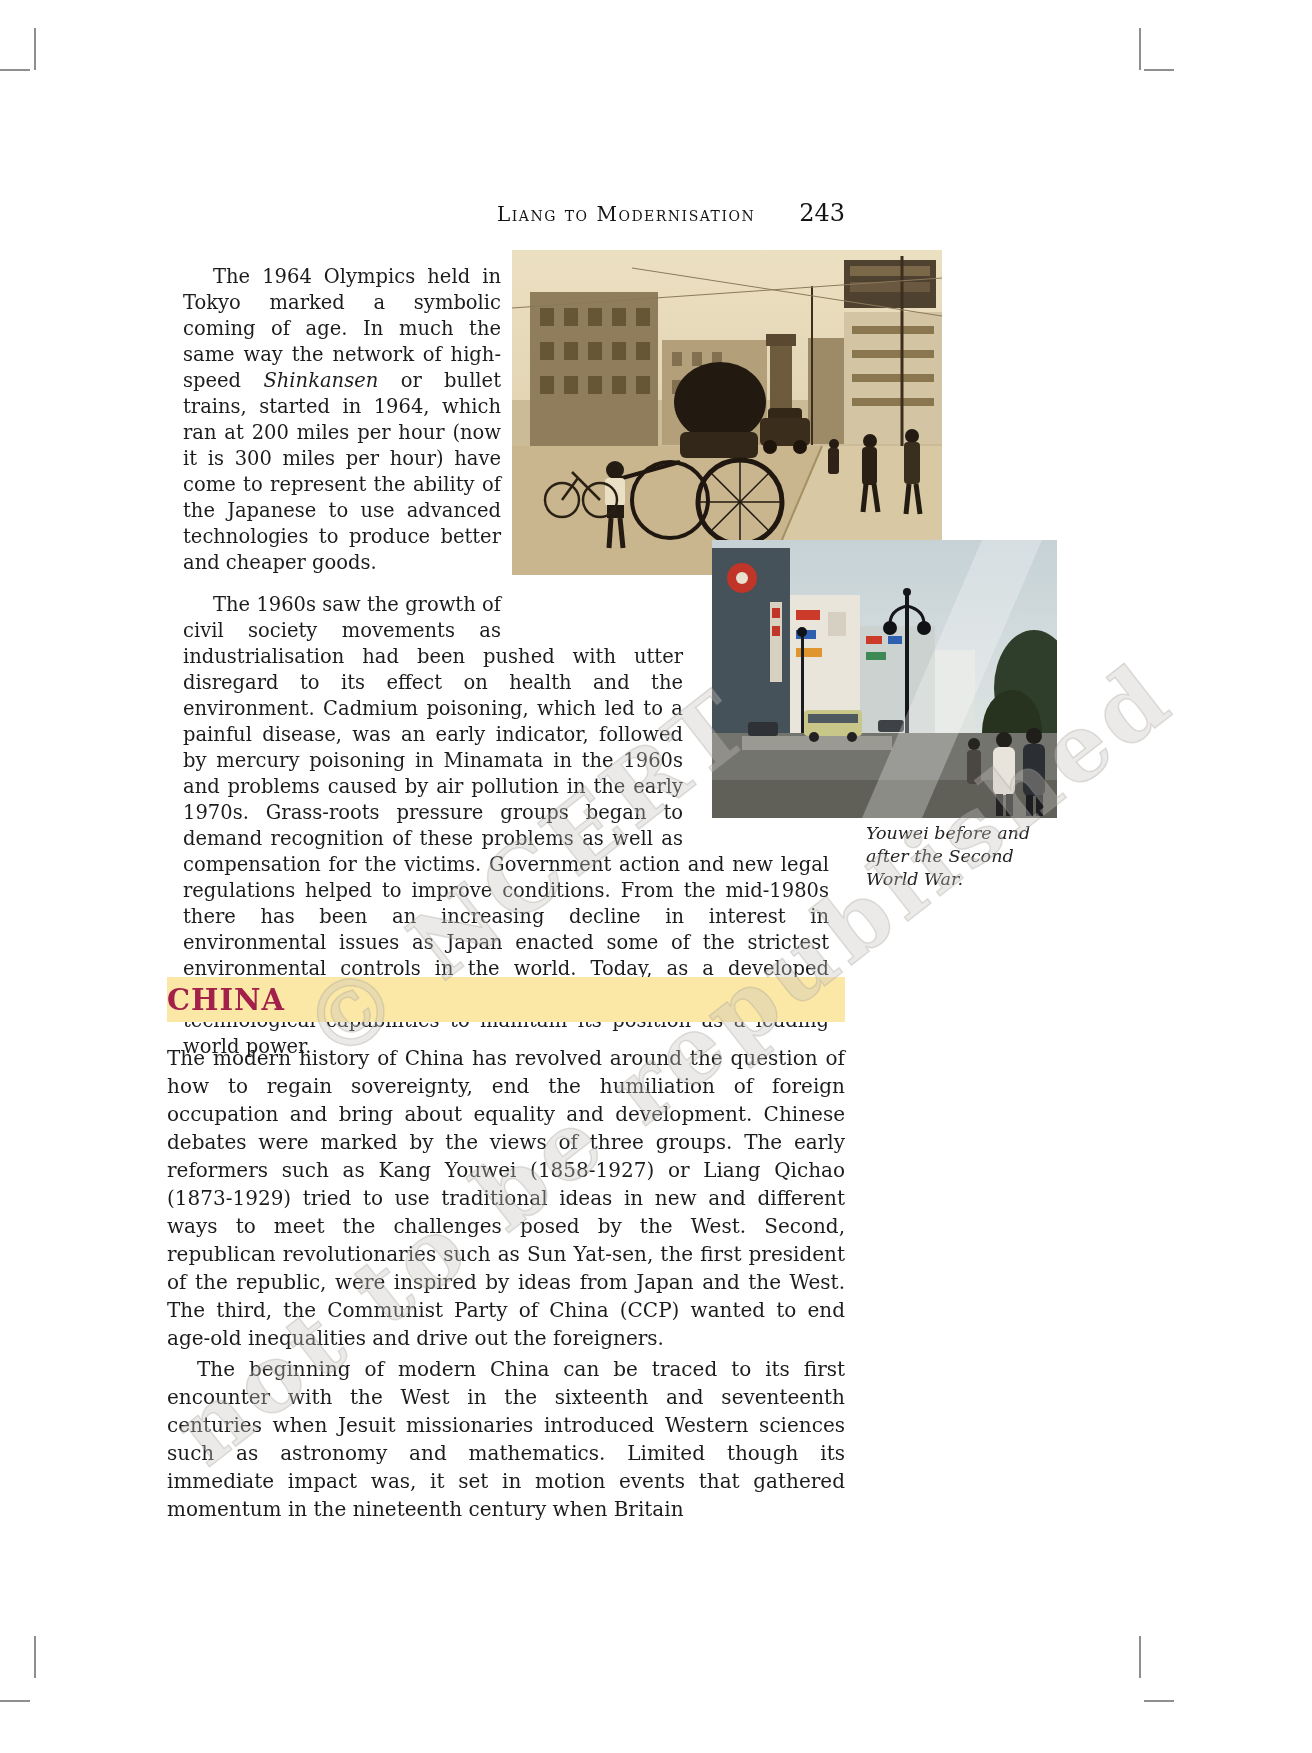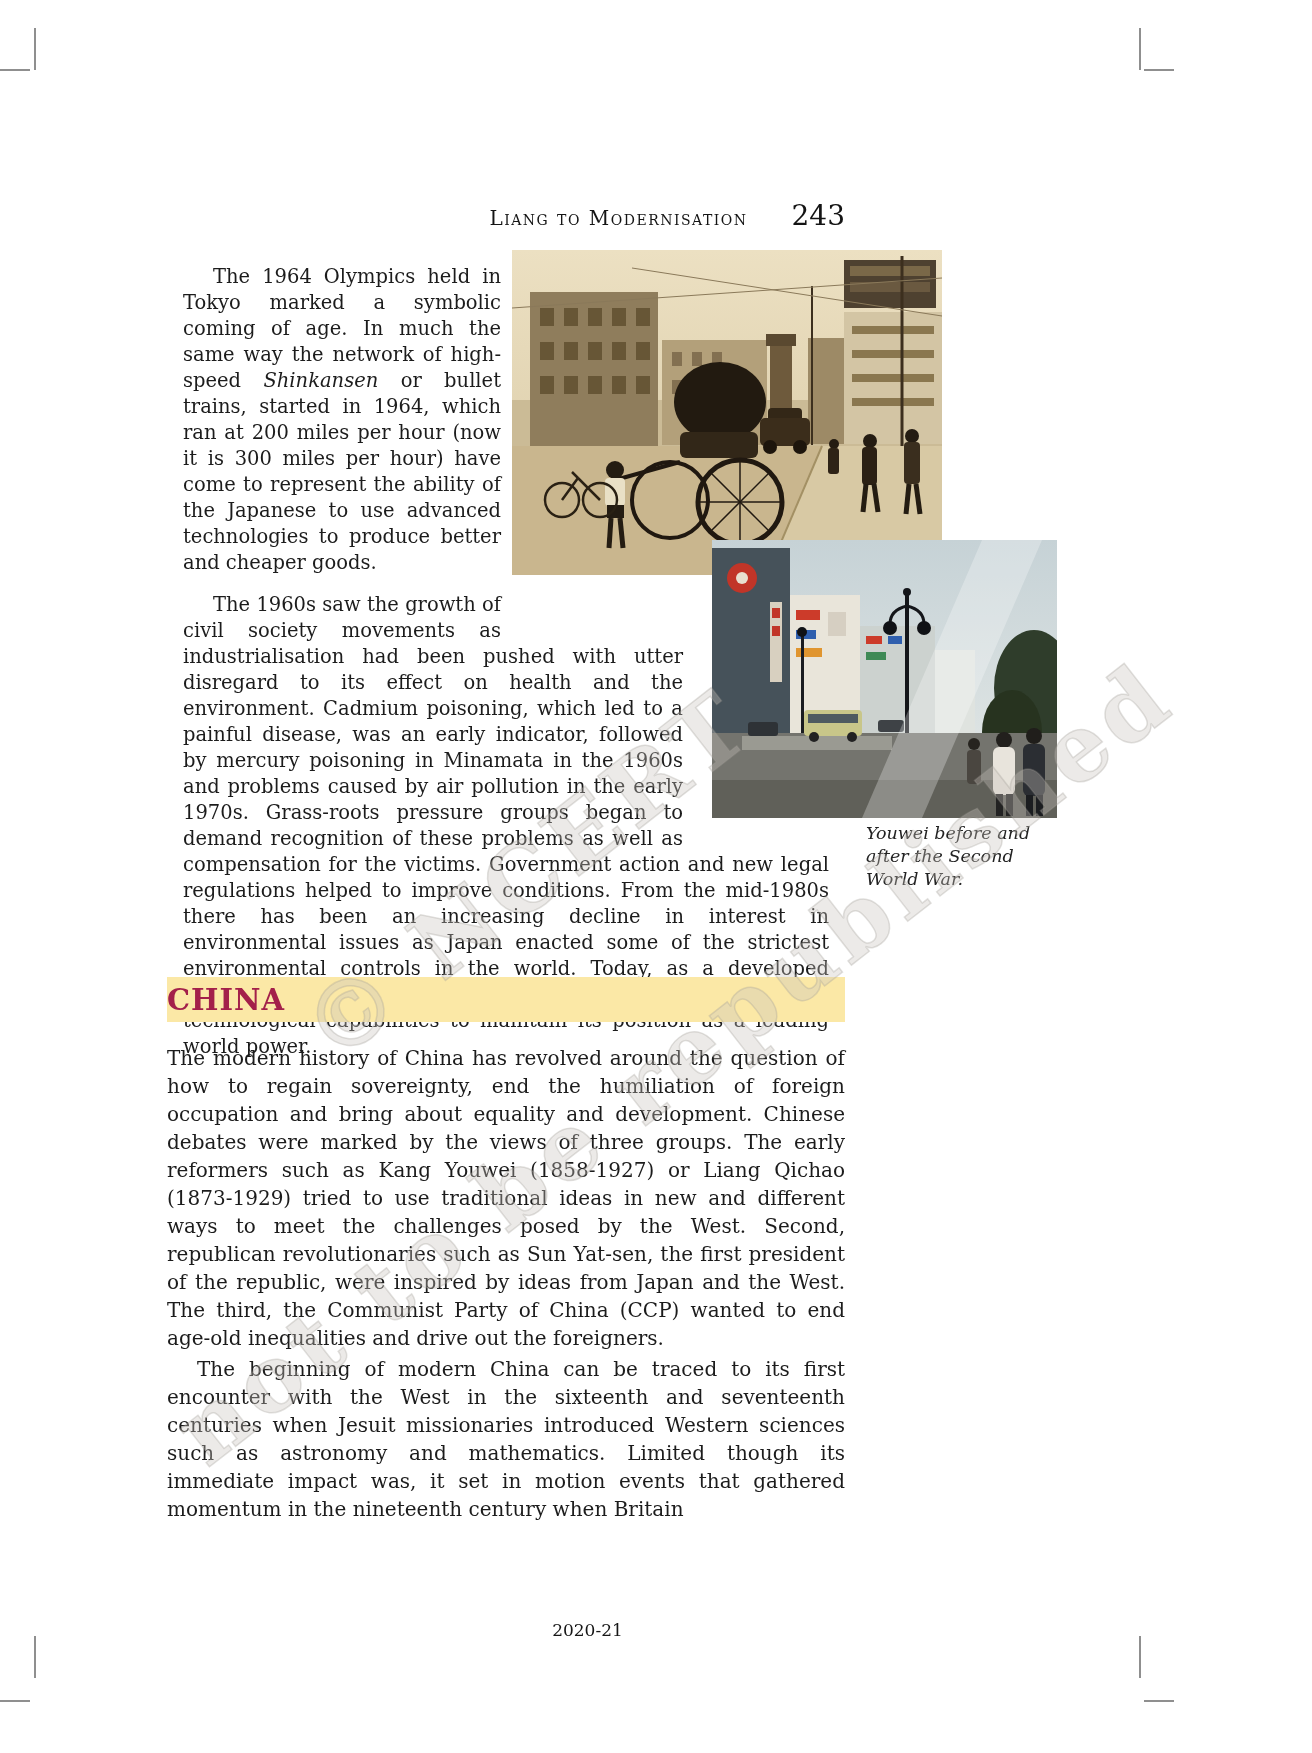--- a/index.html
+++ b/index.html
@@ -20,21 +20,21 @@
 
   
   .header {
     position: absolute; top: 199px; left: 167px; width: 678px;
     text-align: right; white-space: nowrap;
   }
   .header .title {
     font-variant: small-caps;
     font-size: 20px; letter-spacing: 1.5px; color: #141414;
   }
-  .header .pagenum { font-size: 28px; margin-left: 44px; color: #141414; }
+  .header .pagenum { font-size: 24px; margin-left: 44px; color: #141414; }
 
   
   .japan-text {
     position: absolute; top: 248px; left: 167px; width: 678px;
     font-size: 19.5px; line-height: 26px; text-align: justify; z-index: 3;
   }
   .japan-text p { margin: 16px; }
   .sp1 { float: right; clear: right; width: 344px; height: 372px; }
   .sp2 { float: right; clear: right; width: 162px; height: 228px; }
   .indent { text-indent: 30px; }
@@ -309,15 +309,14 @@
   <div class="china-text">
     <p>The modern history of China has revolved around the question of how to regain sovereignty, end the humiliation of foreign occupation and bring about equality and development. Chinese debates were marked by the views of three groups. The early reformers such as Kang Youwei (1858-1927) or Liang Qichao (1873-1929) tried to use traditional ideas in new and different ways to meet the challenges posed by the West. Second, republican revolutionaries such as Sun Yat-sen, the first president of the republic, were inspired by ideas from Japan and the West. The third, the Communist Party of China (CCP) wanted to end age-old inequalities and drive out the foreigners.</p>
     <p class="indent">The beginning of modern China can be traced to its first encounter with the West in the sixteenth and seventeenth centuries when Jesuit missionaries introduced Western sciences such as astronomy and mathematics. Limited though its immediate impact was, it set in motion events that gathered momentum in the nineteenth century when Britain</p>
   </div>
 
   <div class="watermark">
     <span class="wline">© NCERT</span>
     <span class="wline">not to be republished</span>
   </div>
 
-  <div class="footer">2020-21</div>
 
 </div>
 
 </body></html>

